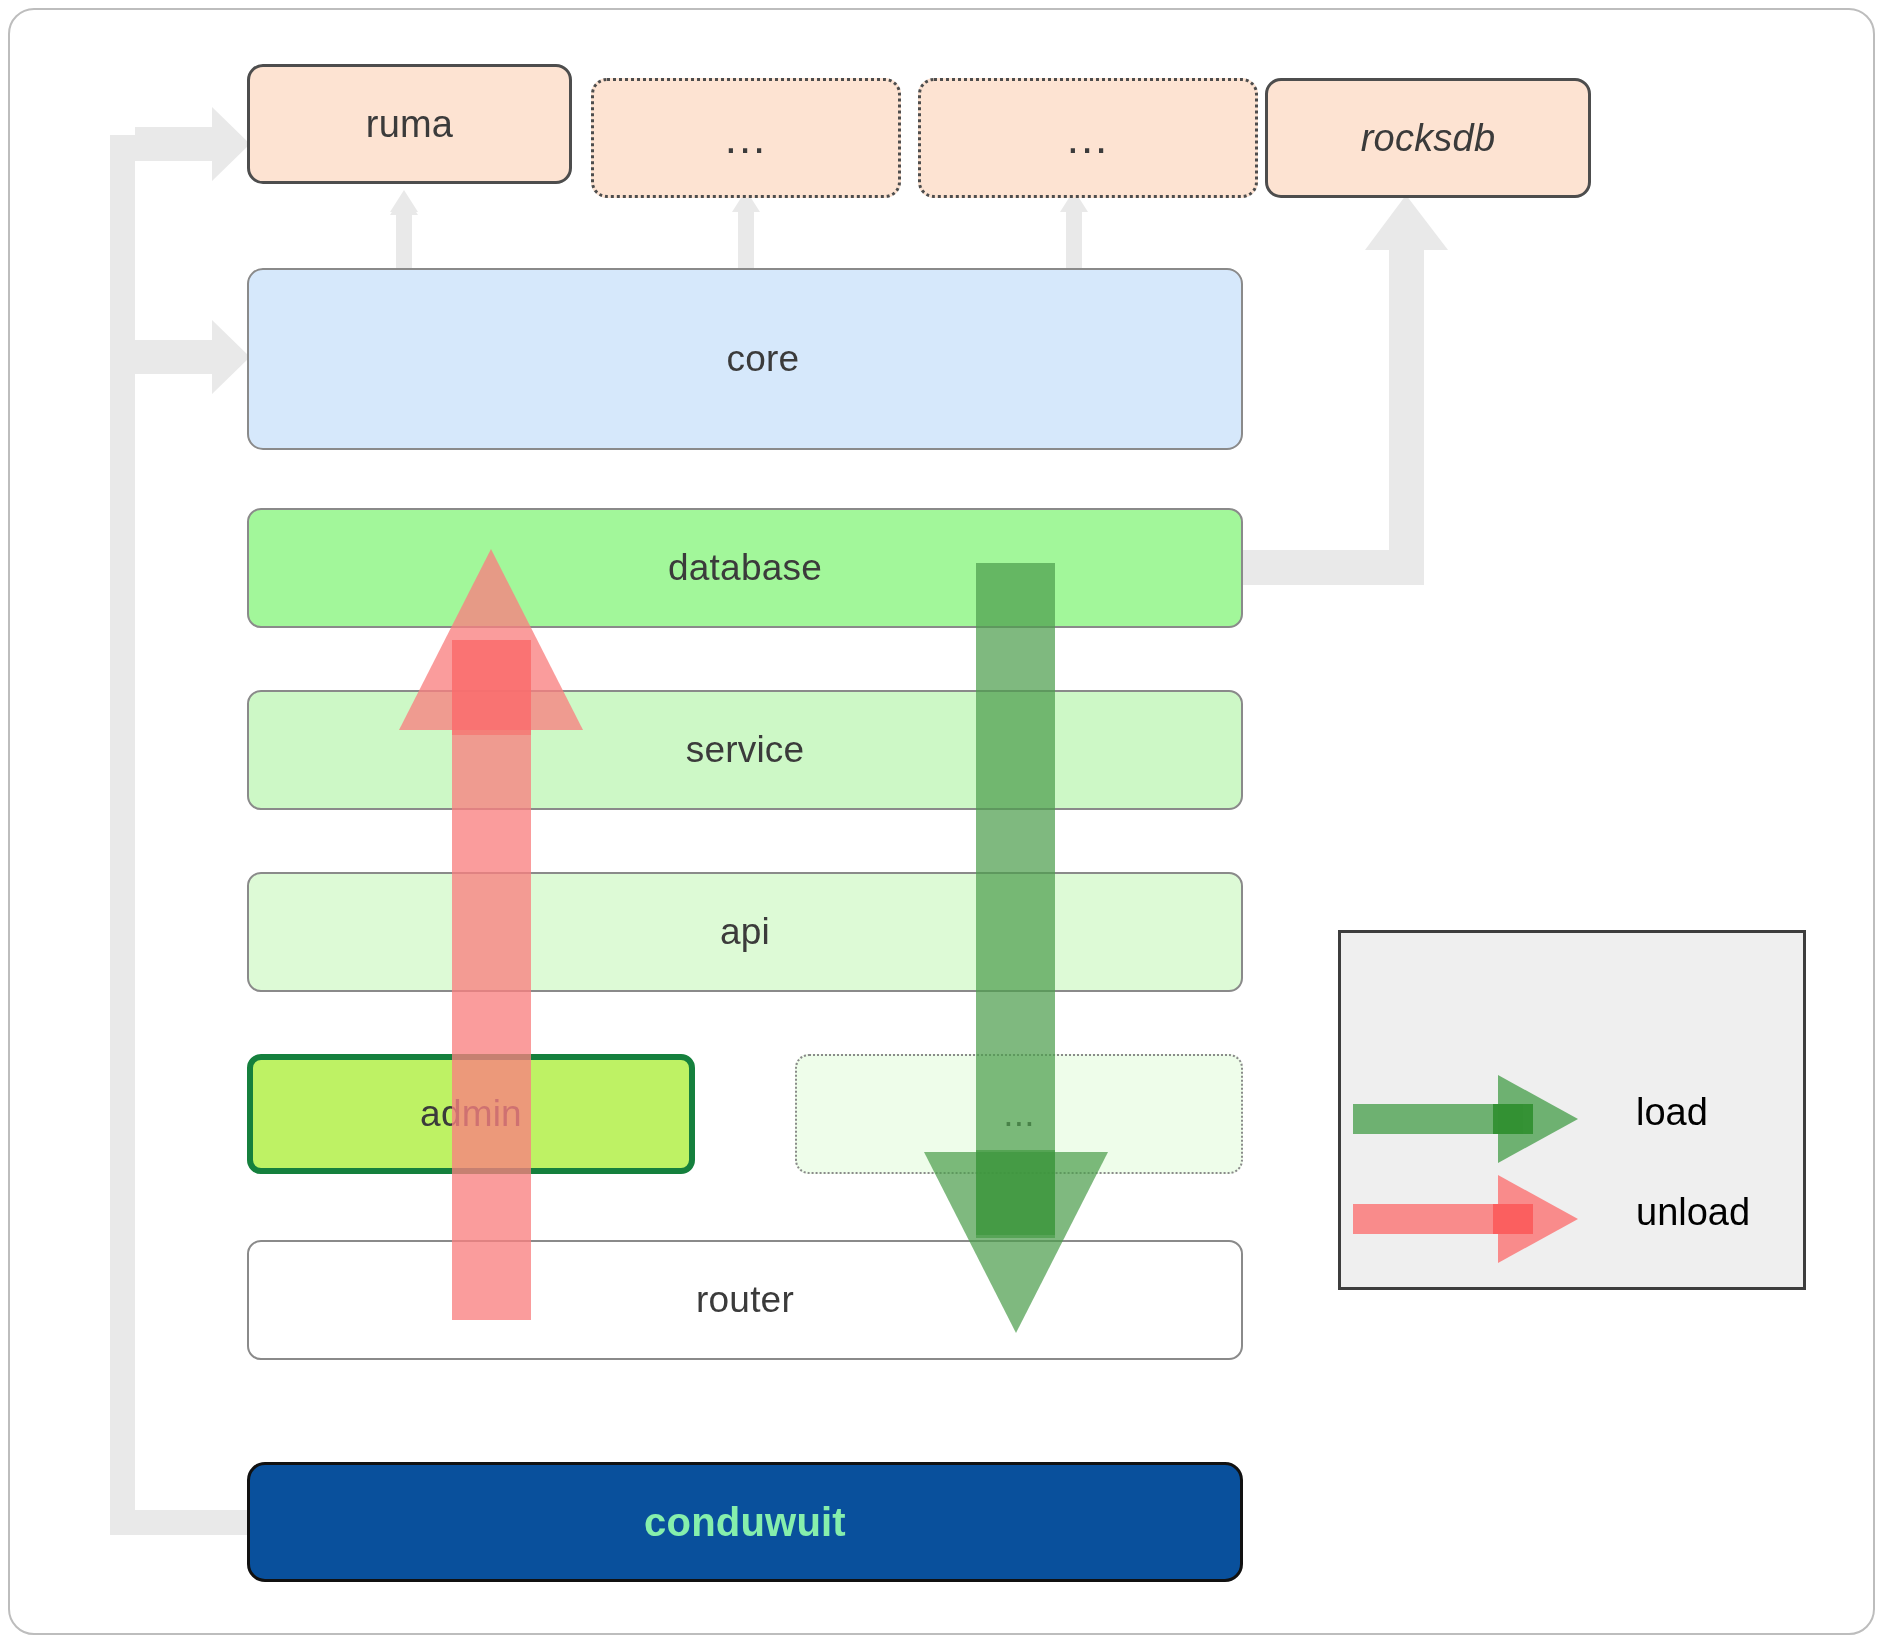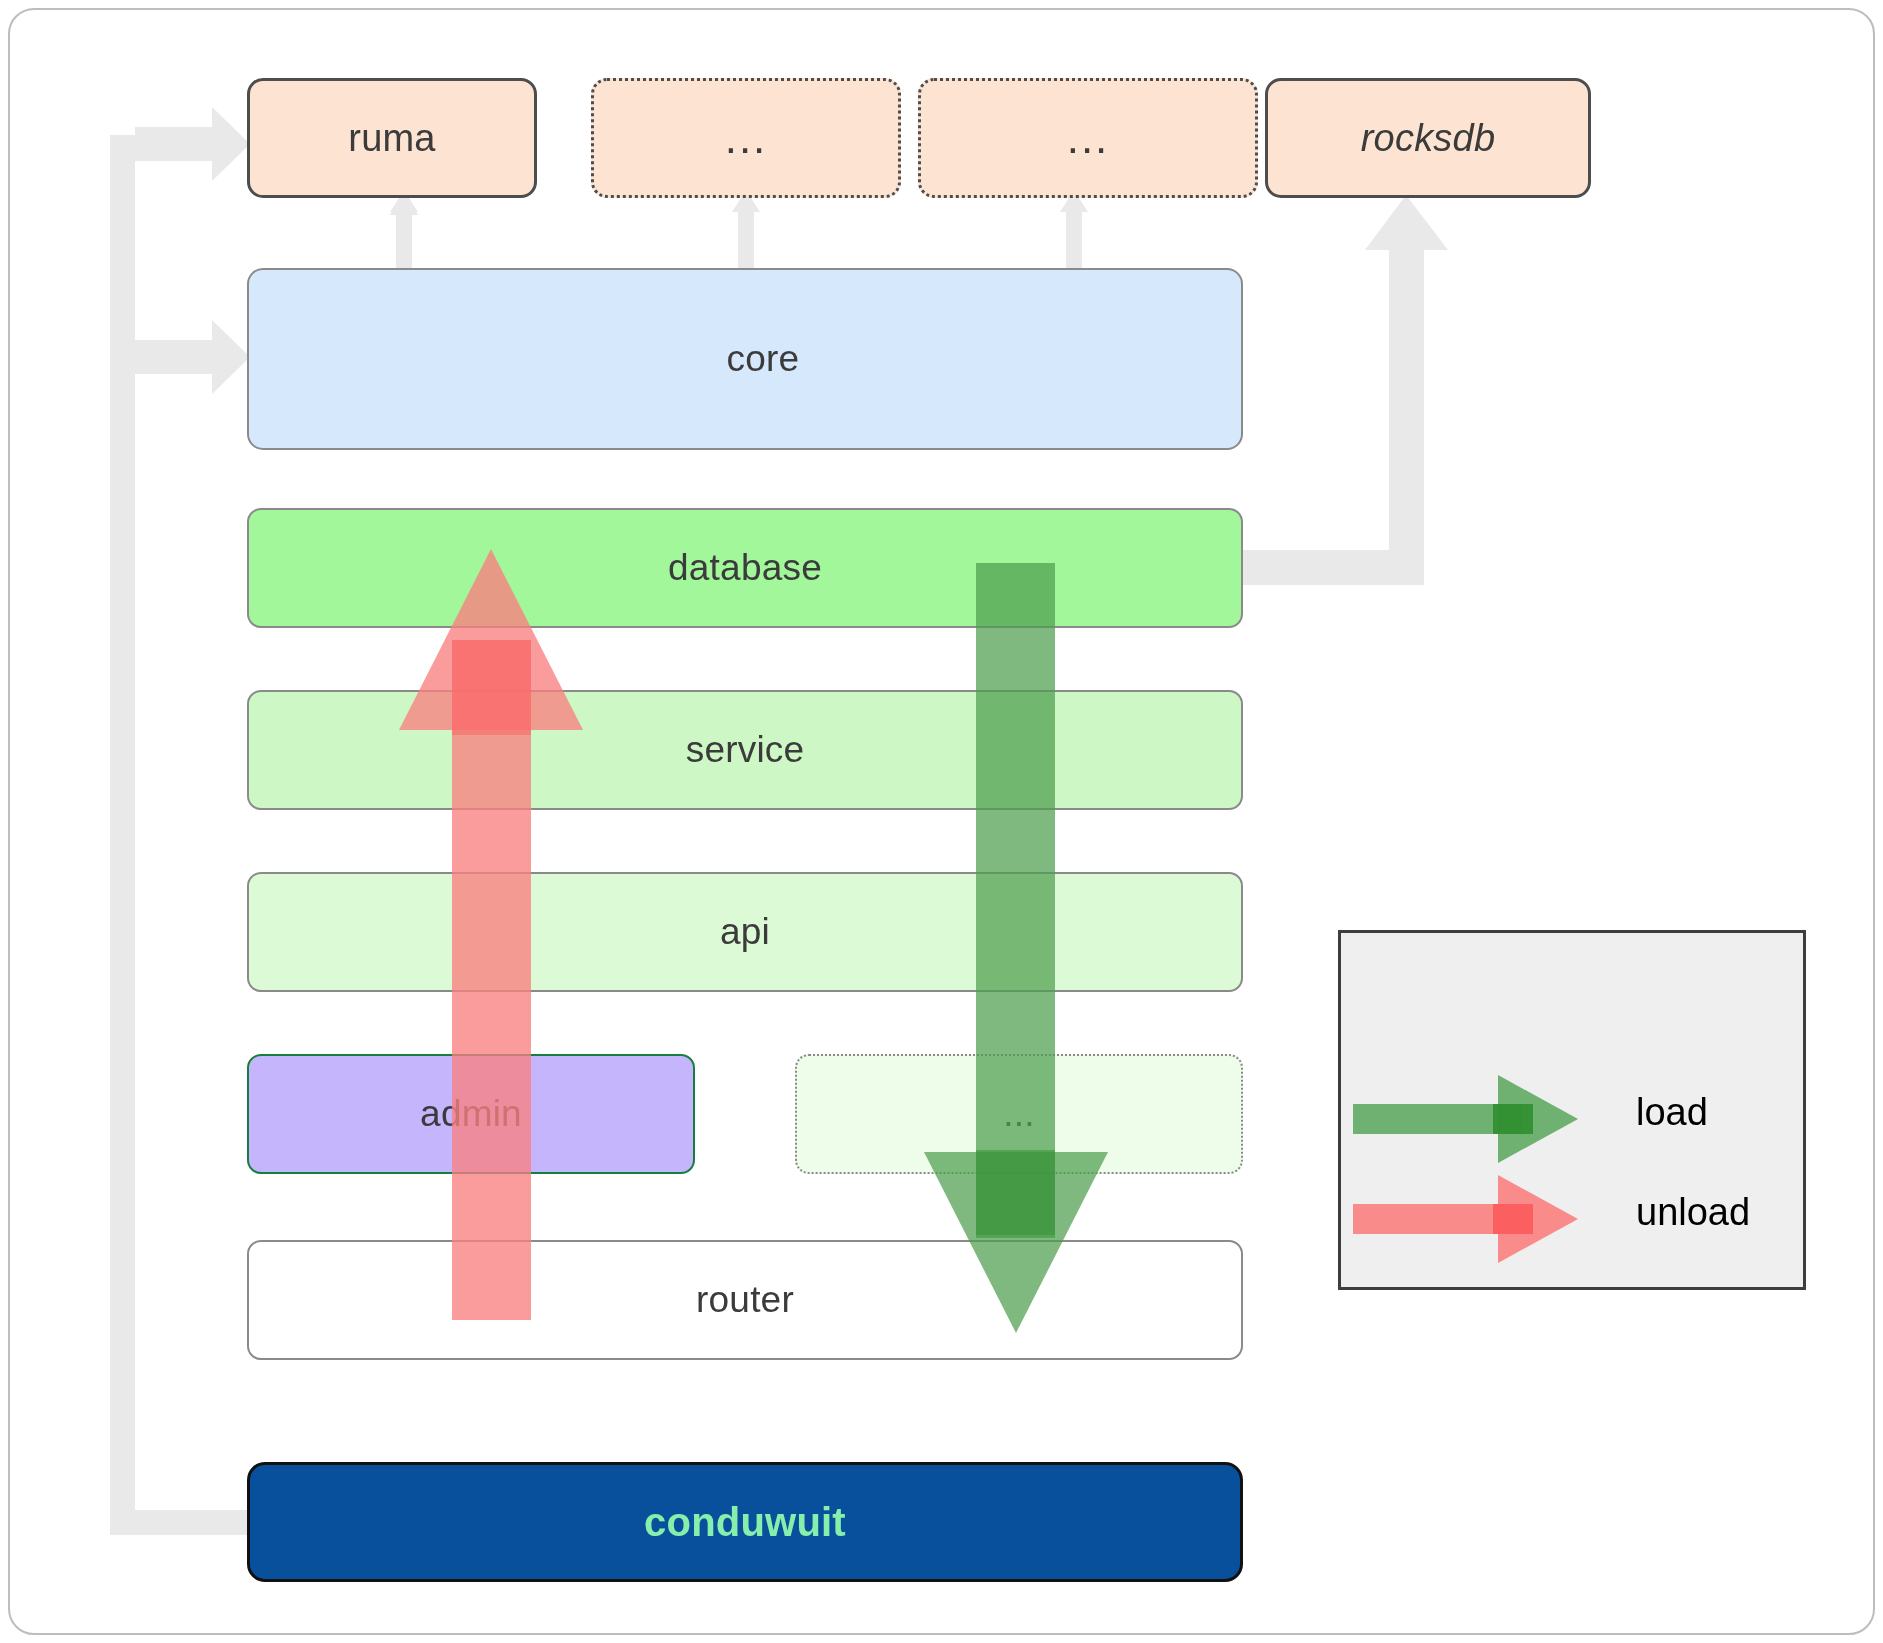--- a/index.html
+++ b/index.html
@@ -61,21 +61,21 @@
     background: #d6e8fb;
     border: 2px solid #8a8a8a;
     border-radius: 16px;
     padding-left: 36px;
   }
 
   
   .green-1 { background: #a2f79a; border: 2px solid #8a8a8a; }
   .green-2 { background: #cdf8c6; border: 2px solid #8a8a8a; }
   .green-3 { background: #ddfad6; border: 2px solid #8a8a8a; }
-  .green-4 { background: #c4b5fd; border: 2px solid #15803d; }
+  .green-4 { background: #bef264; border: 6px solid #15803d; }
   .green-4-dotted { background: #eefdea; border: 2px dotted #8a8a8a; }
   .white-box { background: #ffffff; border: 2px solid #8a8a8a; }
 
   
   .conduwuit-box {
     background: #09509c;
     border: 3px solid #111111;
     border-radius: 18px;
     color: #86efac;
     font-size: 40px;
@@ -147,21 +147,21 @@
       <path d="M 396 210 L 412 210 L 412 268 L 396 268 Z"></path>
 
       <path d="M 732 212 L 746 190 L 760 212 Z"></path>
       <path d="M 738 210 L 754 210 L 754 268 L 738 268 Z"></path>
 
       <path d="M 1060 212 L 1074 190 L 1088 212 Z"></path>
       <path d="M 1066 210 L 1082 210 L 1082 268 L 1066 268 Z"></path>
     </g>
   </svg>
 
-  <div class="layer crate" style="left:247px; top:78px; width:290px; height:120px;">
+  <div class="layer crate" style="left:247px; top:64px; width:325px; height:120px;">
     <span>ruma</span>
   </div>
 
   <div class="layer crate dotted" style="left:591px; top:78px; width:310px; height:120px;">
     <span class="dots">...</span>
   </div>
 
   <div class="layer crate dotted" style="left:918px; top:78px; width:340px; height:120px;">
     <span class="dots">...</span>
   </div>

